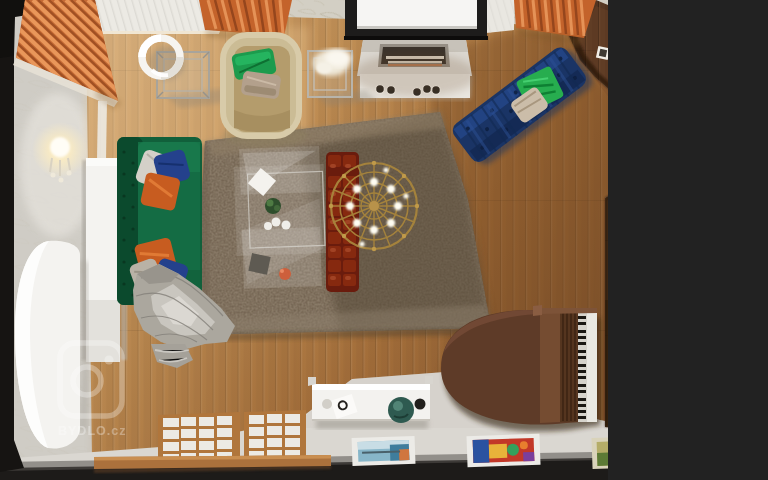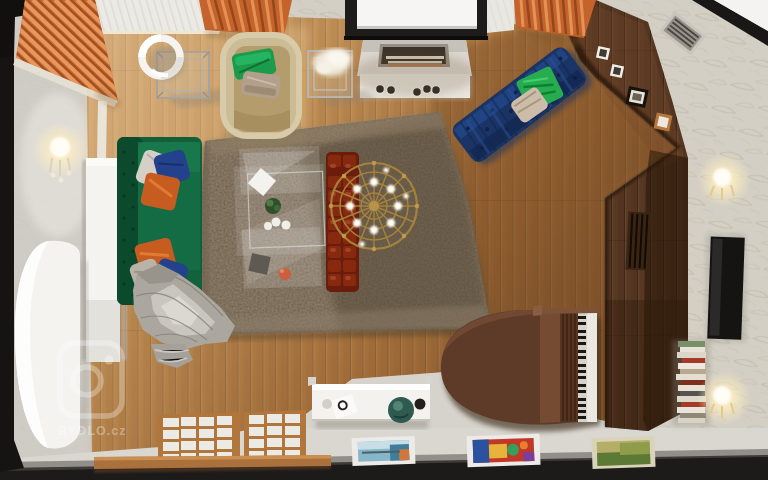--- a/index.html
+++ b/index.html
@@ -1,16 +1,16 @@
 <!DOCTYPE html>
 <html><head>
 <meta charset="utf-8">
 <style>
   html,body{margin:0;padding:0;background:#222;}
-  #stage{position:relative;width:768px;height:480px;overflow:hidden;font-family:"Liberation Sans",sans-serif;}
+  #stage{position:relative;width:608px;height:480px;overflow:hidden;font-family:"Liberation Sans",sans-serif;}
   svg{display:block;}
 </style>
 </head>
 <body>
 <div id="stage">
 <svg width="768" height="480" viewBox="0 0 768 480" xmlns="http://www.w3.org/2000/svg">
 <defs>
   <linearGradient id="floorGrad" x1="0" y1="0" x2="1" y2="0.55">
     <stop offset="0" stop-color="#d0a674"></stop>
     <stop offset="0.35" stop-color="#c08f55"></stop>

